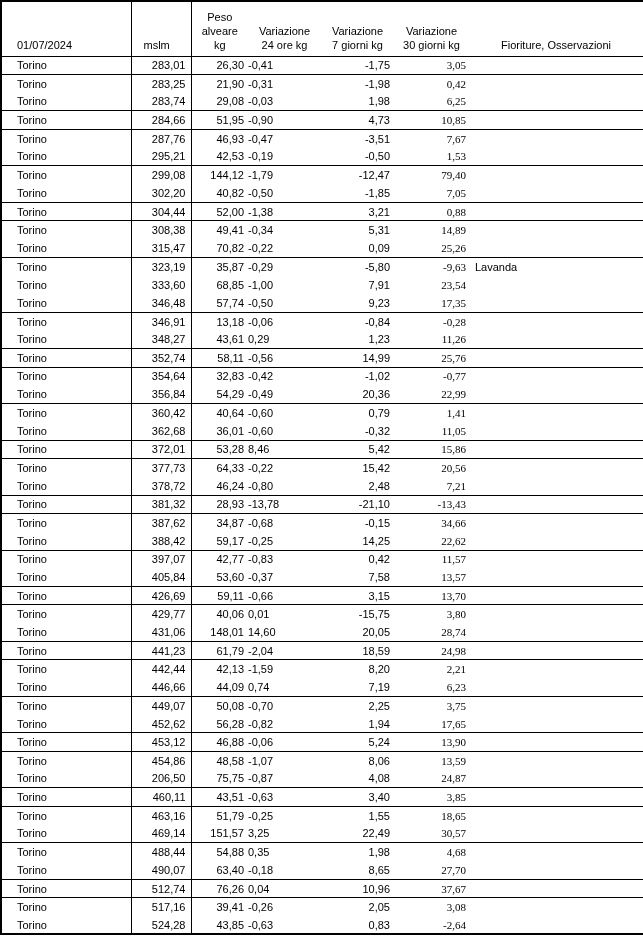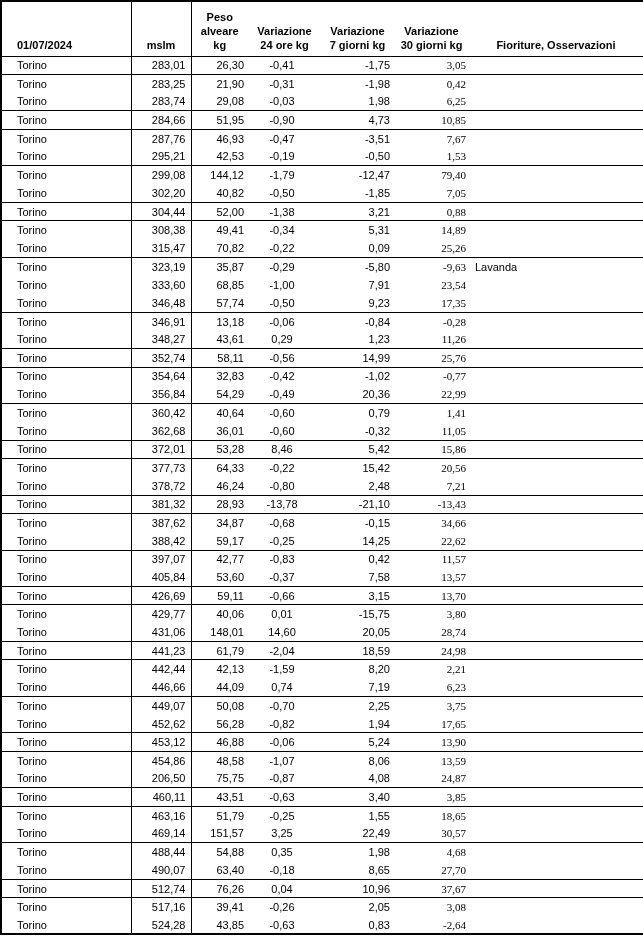--- a/index.html
+++ b/index.html
@@ -24,39 +24,39 @@
     color: #000000;
     overflow: hidden;
     white-space: nowrap;
     box-sizing: border-box;
     padding: 0;
   }
   thead tr {
     border-bottom: 1px solid #000000;
   }
   thead th {
-    font-weight: bold;
+    font-weight: normal;
     vertical-align: bottom;
     text-align: center;
     white-space: pre-line;
     line-height: 1.28;
     height: 55px;
     padding-bottom: 3px;
   }
   tbody td {
     height: 18.3px;
     vertical-align: middle;
   }
   tr.rule-below {
     border-bottom: 1px solid #000000;
   }
   .c-location { text-align: left;  padding-left: 15px;  border-right: 1px solid #000000; }
   .c-mslm     { text-align: right; padding-right: 5px; border-right: 1px solid #000000; }
   .c-peso     { text-align: right; padding-right: 4px; }
-  .c-var24    { text-align: center; padding-right: 5px; margin-top: 22px; }
+  .c-var24    { text-align: left; padding-right: 5px; margin-top: 22px; }
   .c-var7     { text-align: right; padding-right: 4px; }
   .c-var30    { text-align: right; padding-right: 3px; font-family: Liberation Serif, serif; }
   .c-note     { text-align: left;  padding-left: 6px; margin-left: 8px; }
   col.w-location { width: 130px; }
   col.w-mslm     { width: 60px; }
   col.w-peso     { width: 57px; }
   col.w-var24    { width: 73px; }
   col.w-var7     { width: 73px; }
   col.w-var30    { width: 75px; }
   col.w-note     { width: 175px; }
@@ -70,21 +70,21 @@
     <col class="w-mslm">
     <col class="w-peso">
     <col class="w-var24">
     <col class="w-var7">
     <col class="w-var30">
     <col class="w-note">
   </colgroup>
   <thead>
     <tr>
       <th class="c-location">01/07/2024</th>
-      <th class="c-mslm" style="text-align:center; padding-right:0;">mslm</th>
+      <th class="c-mslm" style="text-align:left; padding-right:0;padding-left:12px;">mslm</th>
       <th>Peso
 alveare
 kg</th>
       <th>Variazione
 24 ore kg</th>
       <th>Variazione
 7 giorni kg</th>
       <th>Variazione
 30 giorni kg</th>
       <th>Fioriture, Osservazioni</th>

